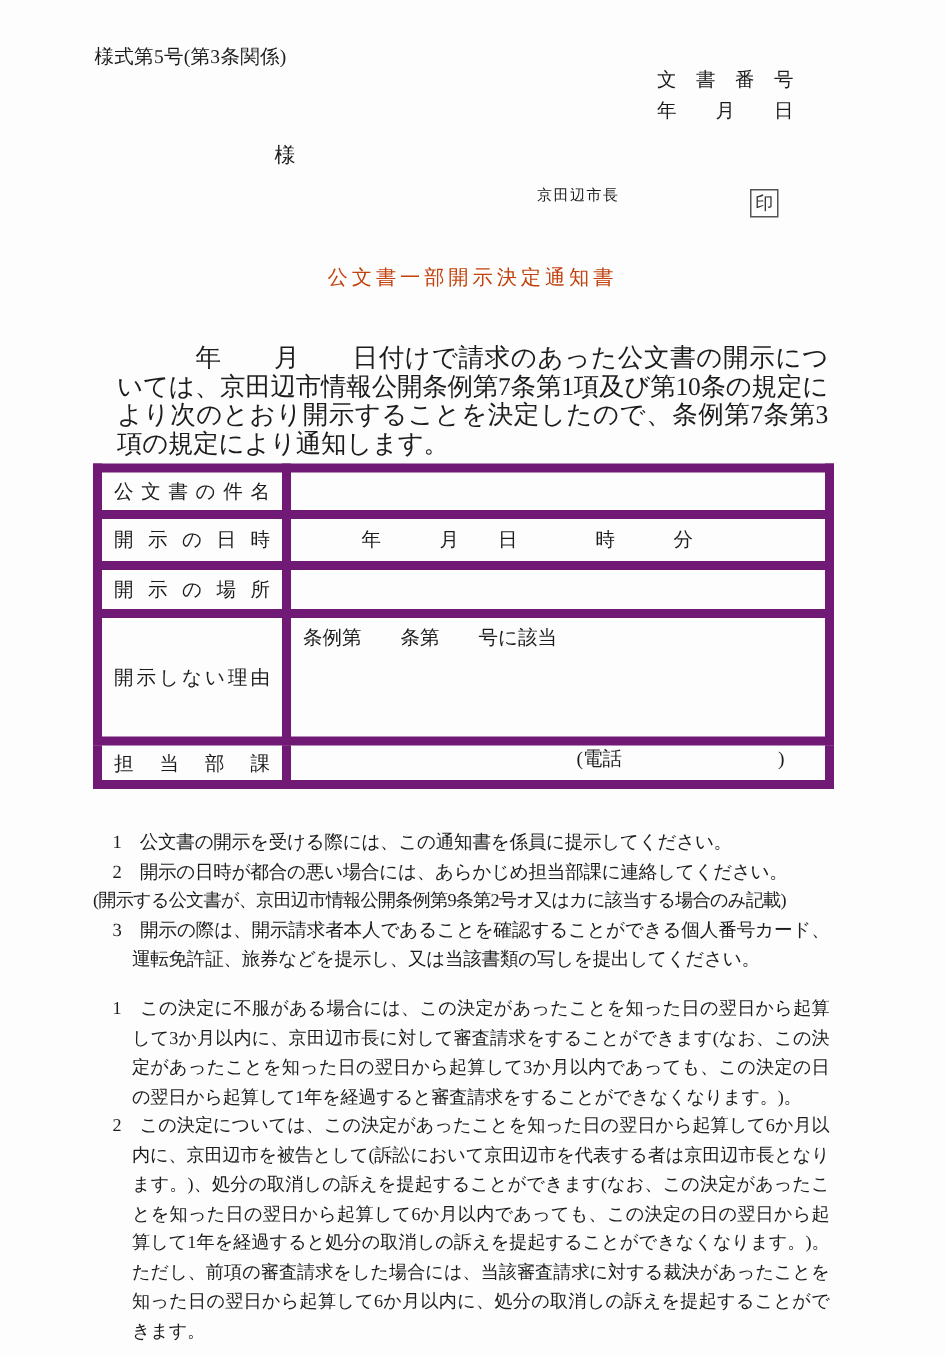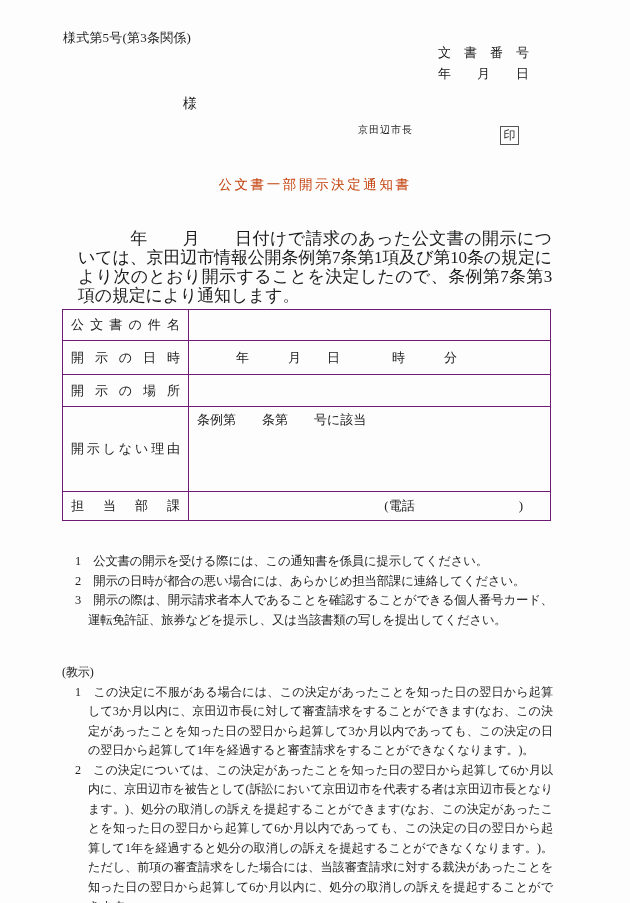--- a/index.html
+++ b/index.html
@@ -42,21 +42,21 @@
   table.form-table{
     position:absolute;left:62px;top:309px;
     width:488px;
     border-collapse:collapse;
     table-layout:fixed;
     font-size:13px;
   }
   table.form-table col.c1{width:126px;}
   table.form-table col.c2{width:362px;}
   table.form-table td{
-    border:1px solid #701a75;
+    border:6px solid #701a75;
     padding:0 8px;
     vertical-align:middle;
     overflow:hidden;
   }
   td.t-label{
     padding:0 10px;
     text-align:justify;
     text-align-last:justify;
     letter-spacing:0;
   }
@@ -127,20 +127,20 @@
     <tr class="r5">
       <td class="t-label">担当部課</td>
       <td class="t-value">(電話　　　　　　　　)</td>
     </tr>
   </tbody>
 </table>
 
 <div class="abs remarks">
   <p class="item">1　公文書の開示を受ける際には、この通知書を係員に提示してください。</p>
   <p class="item">2　開示の日時が都合の悪い場合には、あらかじめ担当部課に連絡してください。</p>
+  <p class="paren">(開示する公文書が、京田辺市情報公開条例第9条第2号オ又はカに該当する場合のみ記載)</p>
   <p class="item">3　開示の際は、開示請求者本人であることを確認することができる個人番号カード、運転免許証、旅券などを提示し、又は当該書類の写しを提出してください。</p>
 </div>
 
 <div class="abs kyoji">
-  <p class="head">(教示)</p>
   <p class="item">1　この決定に不服がある場合には、この決定があったことを知った日の翌日から起算して3か月以内に、京田辺市長に対して審査請求をすることができます(なお、この決定があったことを知った日の翌日から起算して3か月以内であっても、この決定の日の翌日から起算して1年を経過すると審査請求をすることができなくなります。)。</p>
   <p class="item">2　この決定については、この決定があったことを知った日の翌日から起算して6か月以内に、京田辺市を被告として(訴訟において京田辺市を代表する者は京田辺市長となります。)、処分の取消しの訴えを提起することができます(なお、この決定があったことを知った日の翌日から起算して6か月以内であっても、この決定の日の翌日から起算して1年を経過すると処分の取消しの訴えを提起することができなくなります。)。ただし、前項の審査請求をした場合には、当該審査請求に対する裁決があったことを知った日の翌日から起算して6か月以内に、処分の取消しの訴えを提起することができます。</p>
 </div>
 
 </body></html>

